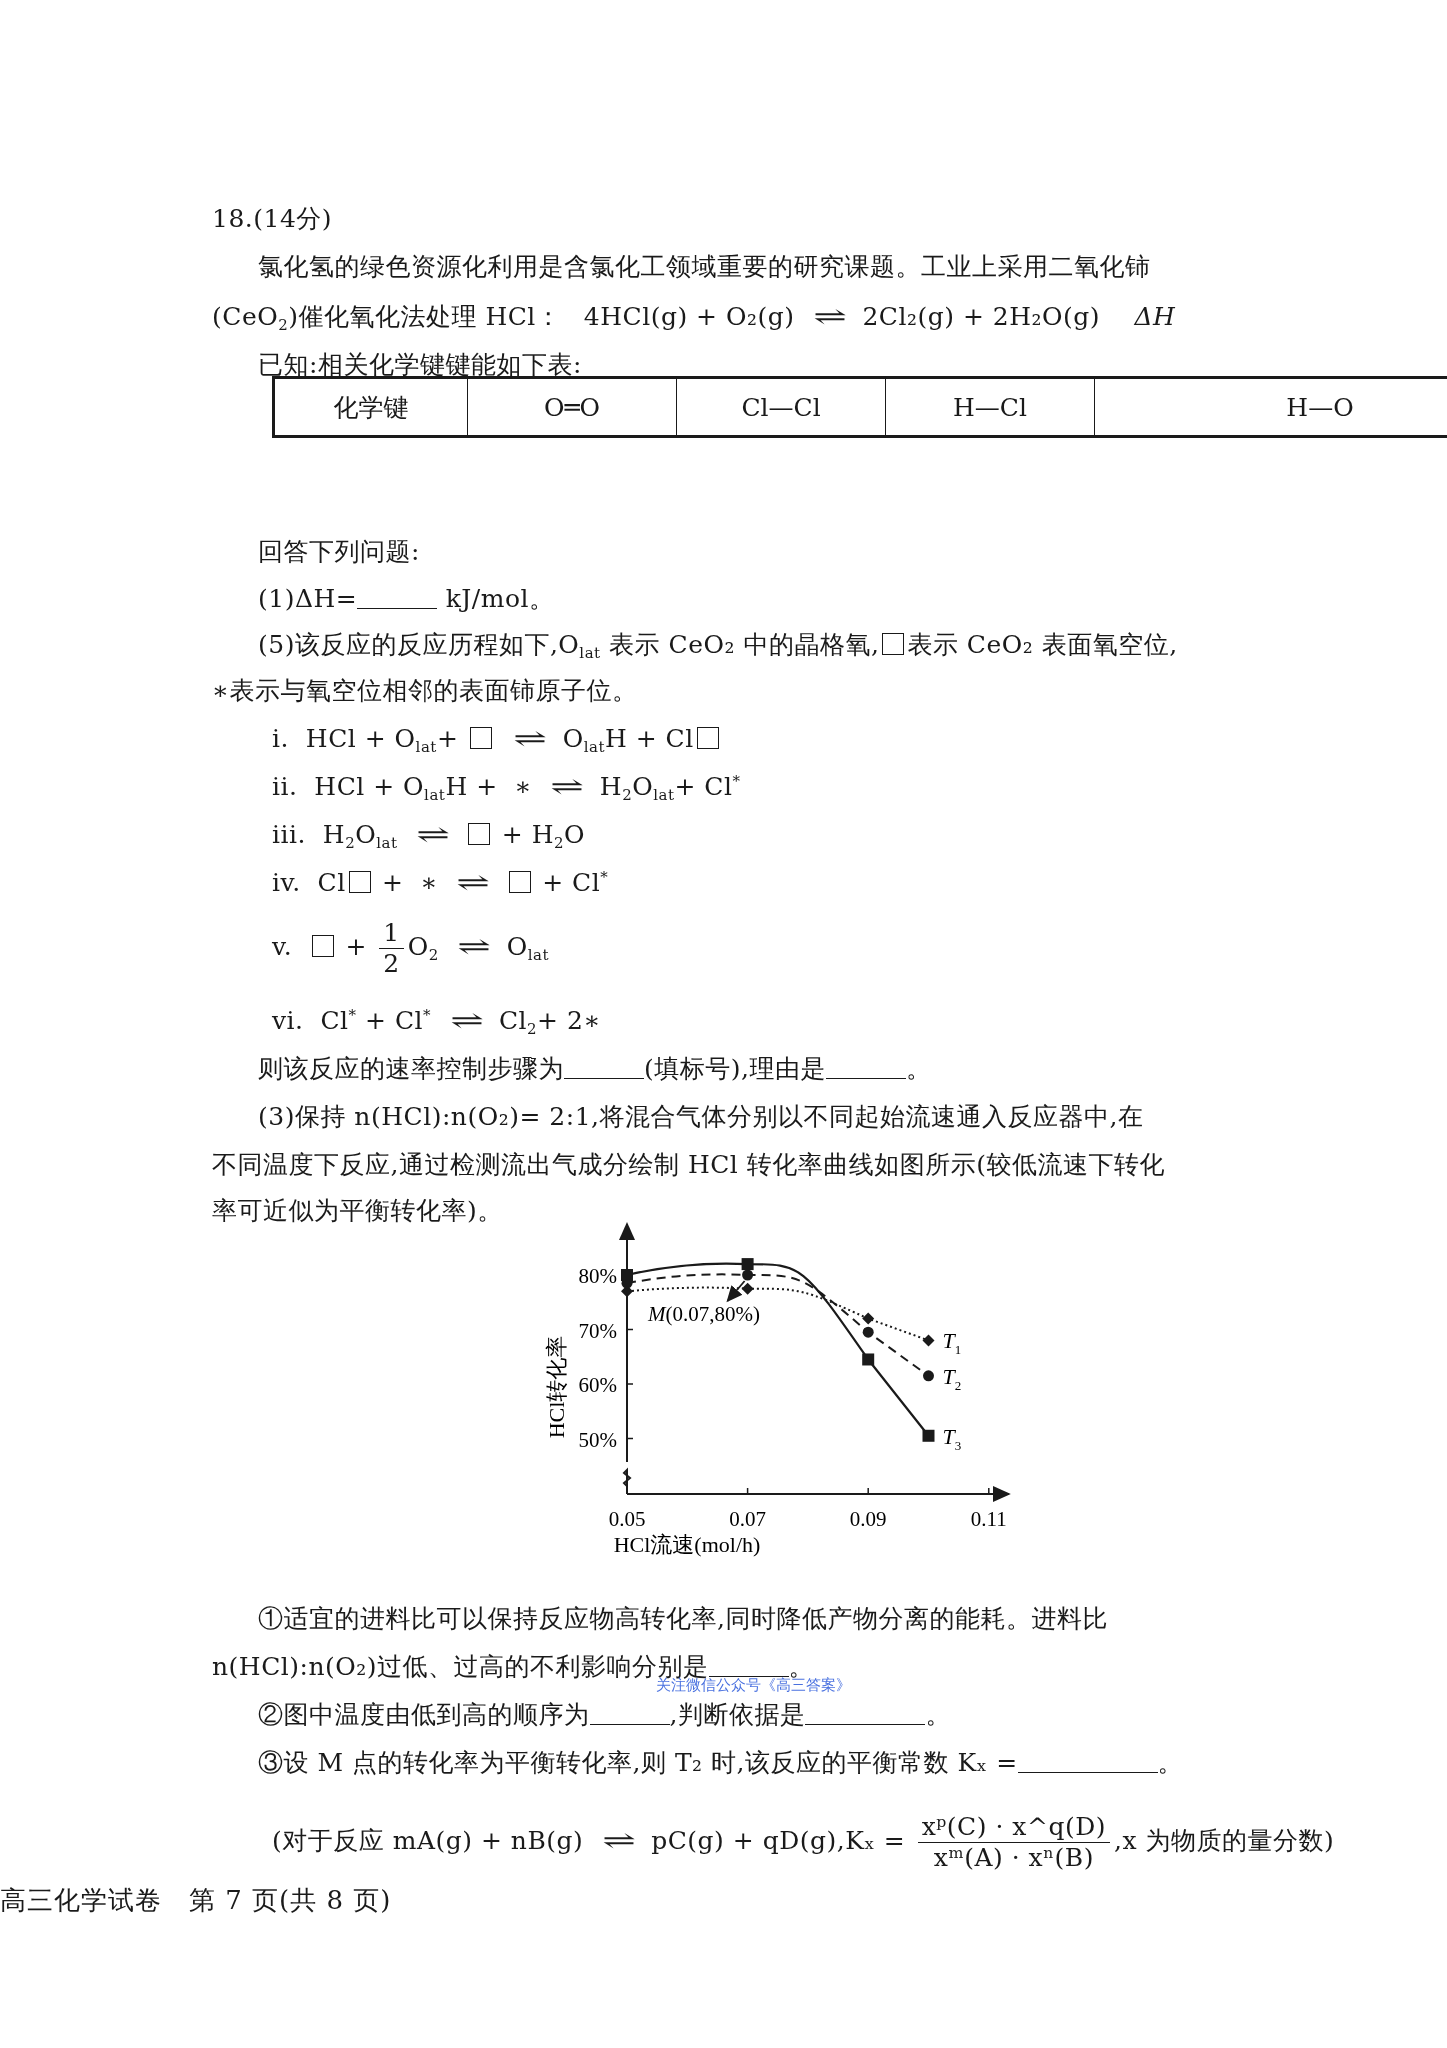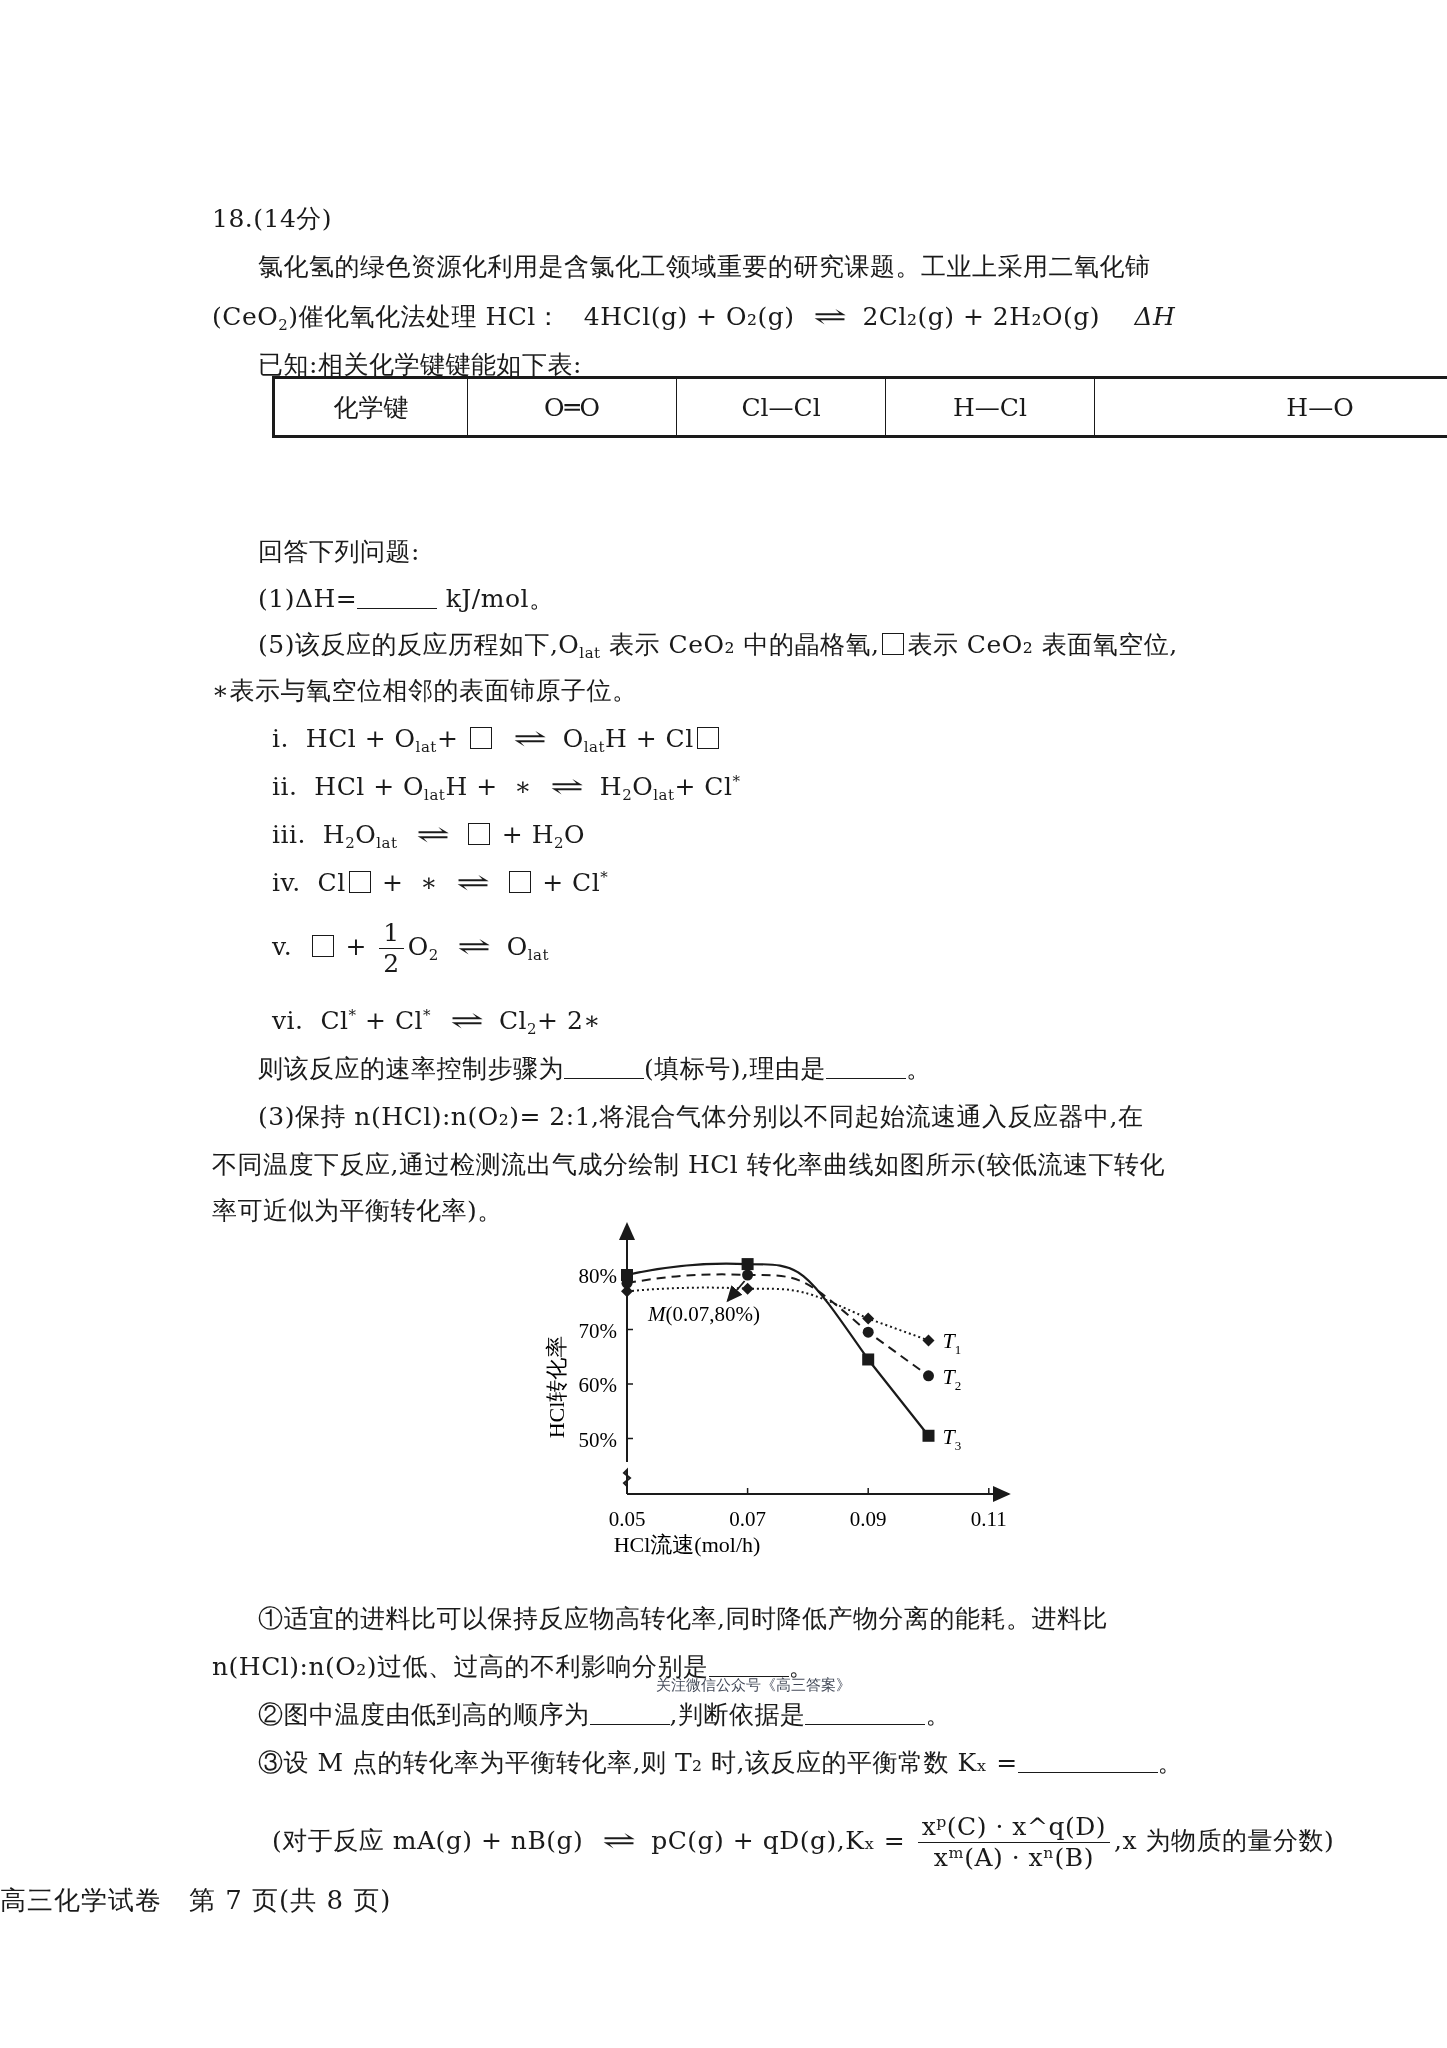--- a/index.html
+++ b/index.html
@@ -26,21 +26,21 @@
     border-collapse: collapse; font-size: 25px;
   }
   table.bond td {
     border: 1.5px solid #1a1a1a; text-align: center; height: 56px; padding: 0;
   }
   table.bond { border: 3px solid #1a1a1a; }
   .frac { display: inline-block; vertical-align: middle; text-align: center; margin: 0 4px; }
   .frac .num { display: block; border-bottom: 1.5px solid #1a1a1a; padding: 0 4px; line-height: 30px; }
   .frac .den { display: block; line-height: 30px; padding: 0 4px; }
   .watermark {
-    position: absolute; left: 656px; top: 1676px; font-size: 15px; color: #0f172a;
+    position: absolute; left: 656px; top: 1676px; font-size: 15px; color: #1d4ed8;
     font-family: "DejaVu Sans", sans-serif; opacity: 0.8;
   }
   .footer { position: absolute; left: 0; width: 1447px; top: 1883px; text-align: left; font-size: 26px; letter-spacing: 1px; }
   #chart { position: absolute; left: 520px; top: 1212px; }
   #chart text { font-family: "Liberation Serif", "DejaVu Serif", serif; }
 </style>
 </head>
 <body>
 
 <div class="line" style="left:212px; top:180px;">

